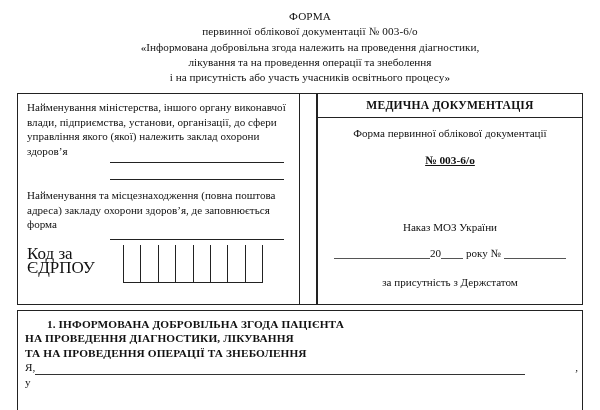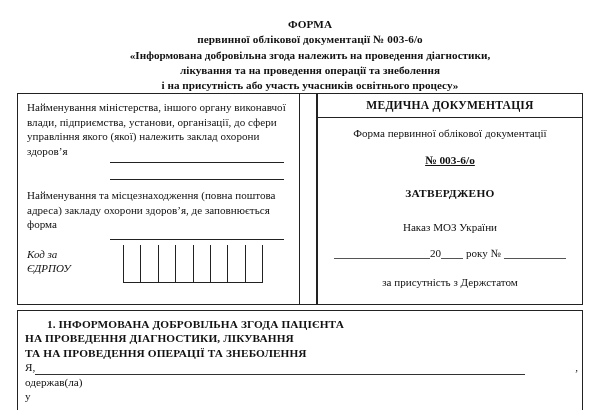--- a/index.html
+++ b/index.html
@@ -11,23 +11,23 @@
     width: 600px;
     height: 410px;
     overflow: hidden;
     font-family: "Liberation Serif", "DejaVu Serif", serif;
     color: #111111;
     position: relative;
   }
 
   
   .title-block {
-    padding-top: 17px;
-    text-align: center;
-    font-weight: bold;
+    padding-top: 9px;
+    text-align: center;
+    font-weight: normal;
     font-size: 11.2px;
     line-height: 15.3px;
     letter-spacing: 0.1px;
     margin-left: 20px;
   }
   .title-block .t-line { white-space: nowrap; }
   .title-block .t-line.wide { letter-spacing: 0; }
 
   
   .top-table {
@@ -84,23 +84,22 @@
     border-top: 1.5px solid #222;
   }
   .rule-a { left: 92px; right: 15px; top: 68px; }
   .rule-b { left: 92px; right: 15px; top: 85px; }
   .rule-c { left: 92px; right: 15px; top: 145px; }
 
   .edrpou-label {
     position: absolute;
     left: 9px;
     top: 153px;
-    font-size: 11px;
+    font-size: 17px;
     line-height: 14.4px;
-    font-style: italic;
   }
   .edrpou-boxes {
     position: absolute;
     left: 105px;
     top: 151px;
     width: 140px;
     height: 38px;
     display: flex;
     border-bottom: 1.8px solid #222;
     box-sizing: border-box;
@@ -244,21 +243,20 @@
 
   <div class="gap-col"></div>
 
   <div class="cell-right">
     <div class="rc-header">МЕДИЧНА ДОКУМЕНТАЦІЯ</div>
 
     <div class="rc-line rc-formtext">Форма первинної облікової документації</div>
 
     <div class="rc-line rc-formnum">№ 003-6/о</div>
 
-    <div class="rc-line rc-approved">ЗАТВЕРДЖЕНО</div>
 
     <div class="rc-line rc-order">Наказ МОЗ України</div>
 
     <div class="rc-dateline">
       <span class="ul ul-long"></span><span>20</span><span class="ul ul-short"></span>
       <span>року</span>
       <span>№</span>
       <span class="ul ul-mid"></span>
     </div>
 
@@ -271,20 +269,17 @@
     <div class="indent">1. ІНФОРМОВАНА ДОБРОВІЛЬНА ЗГОДА ПАЦІЄНТА</div>
     <div>НА ПРОВЕДЕННЯ ДІАГНОСТИКИ, ЛІКУВАННЯ</div>
     <div>ТА НА ПРОВЕДЕННЯ ОПЕРАЦІЇ ТА ЗНЕБОЛЕННЯ</div>
   </div>
 
   <div class="field-row">
     <span>Я,</span><span class="fill fill-ya"></span>
     <span class="trail-comma">,</span>
   </div>
 
-  <div class="field-row">
-    <span>одержав(ла)</span>
-  </div>
 
   <div class="field-row">
     <span>у</span>
   </div>
 </div>
 
 </body></html>

